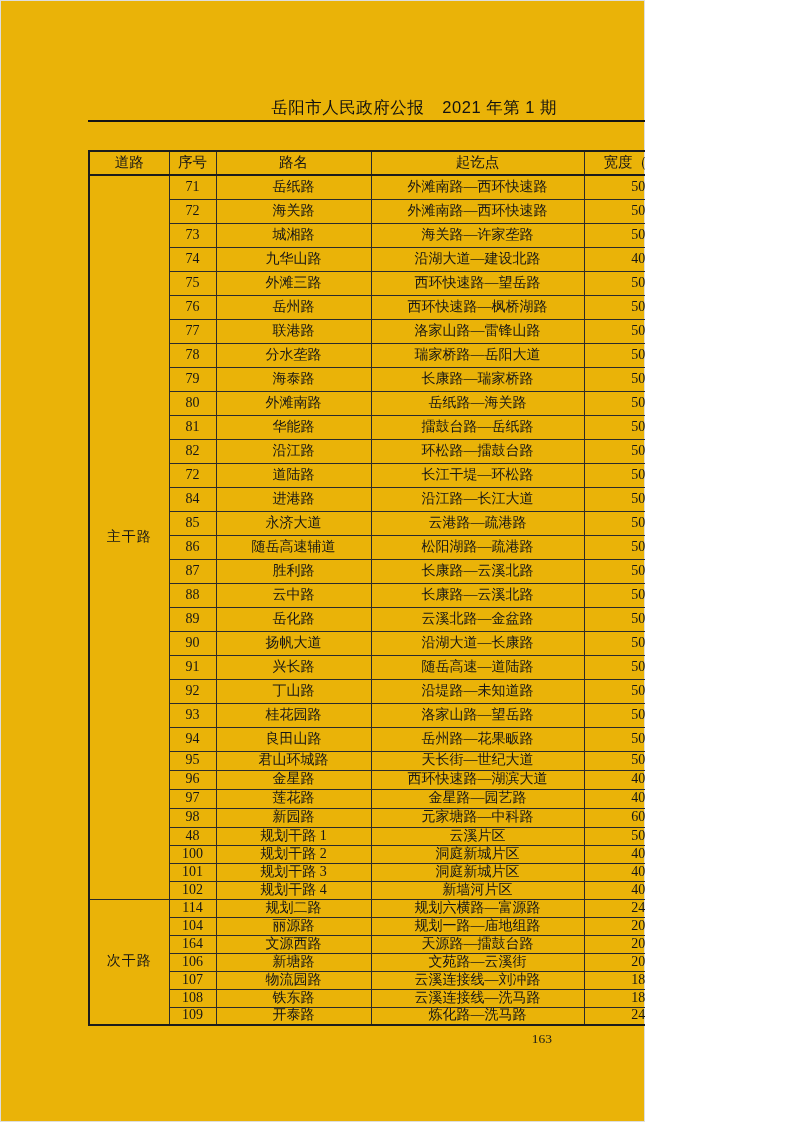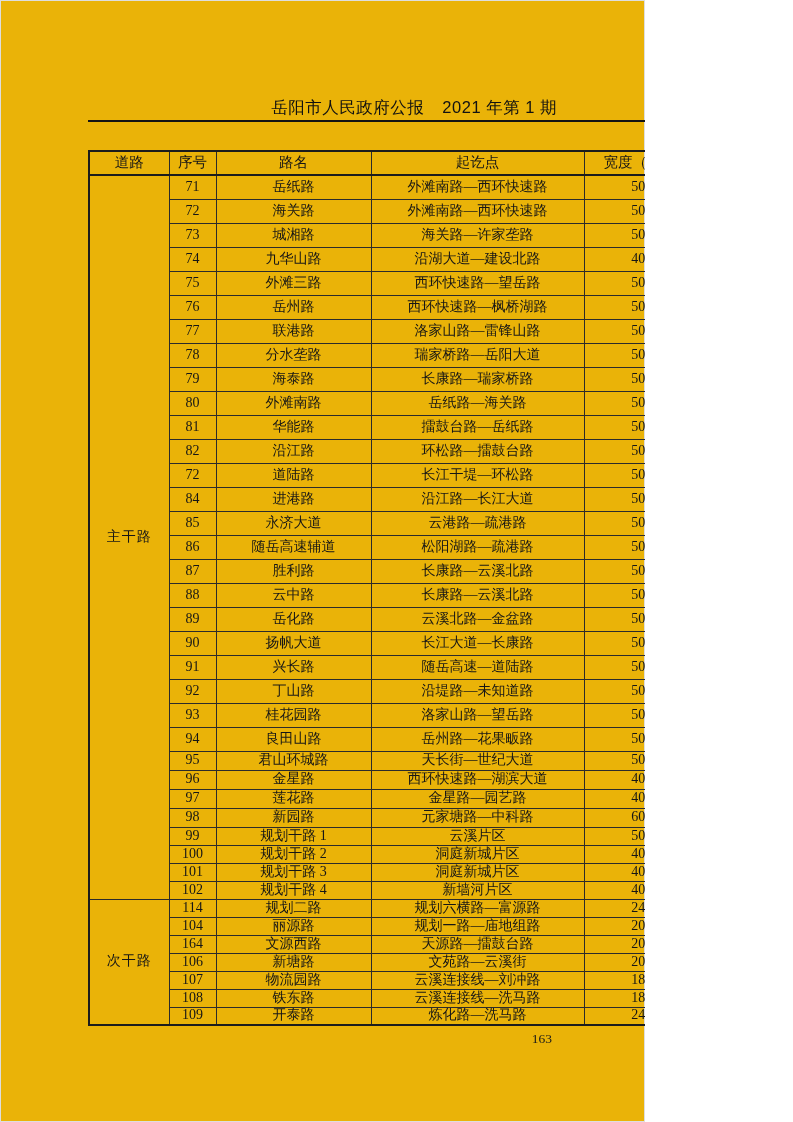--- a/index.html
+++ b/index.html
@@ -217,21 +217,21 @@
         </tr>
         <tr class="r24">
           <td>89</td>
           <td>岳化路</td>
           <td>云溪北路—金盆路</td>
           <td>50</td>
         </tr>
         <tr class="r24">
           <td>90</td>
           <td>扬帆大道</td>
-          <td>长江大道—长康路</td>
+          <td>沿湖大道—长康路</td>
           <td>50</td>
         </tr>
         <tr class="r24">
           <td>91</td>
           <td>兴长路</td>
           <td>随岳高速—道陆路</td>
           <td>50</td>
         </tr>
         <tr class="r24">
           <td>92</td>
@@ -269,21 +269,21 @@
           <td>金星路—园艺路</td>
           <td>40</td>
         </tr>
         <tr class="r19">
           <td>98</td>
           <td>新园路</td>
           <td>元家塘路—中科路</td>
           <td>60</td>
         </tr>
         <tr class="r18">
-          <td>99</td>
+          <td>48</td>
           <td>规划干路 1</td>
           <td>云溪片区</td>
           <td>50</td>
         </tr>
         <tr class="r18">
           <td>100</td>
           <td>规划干路 2</td>
           <td>洞庭新城片区</td>
           <td>40</td>
         </tr>

